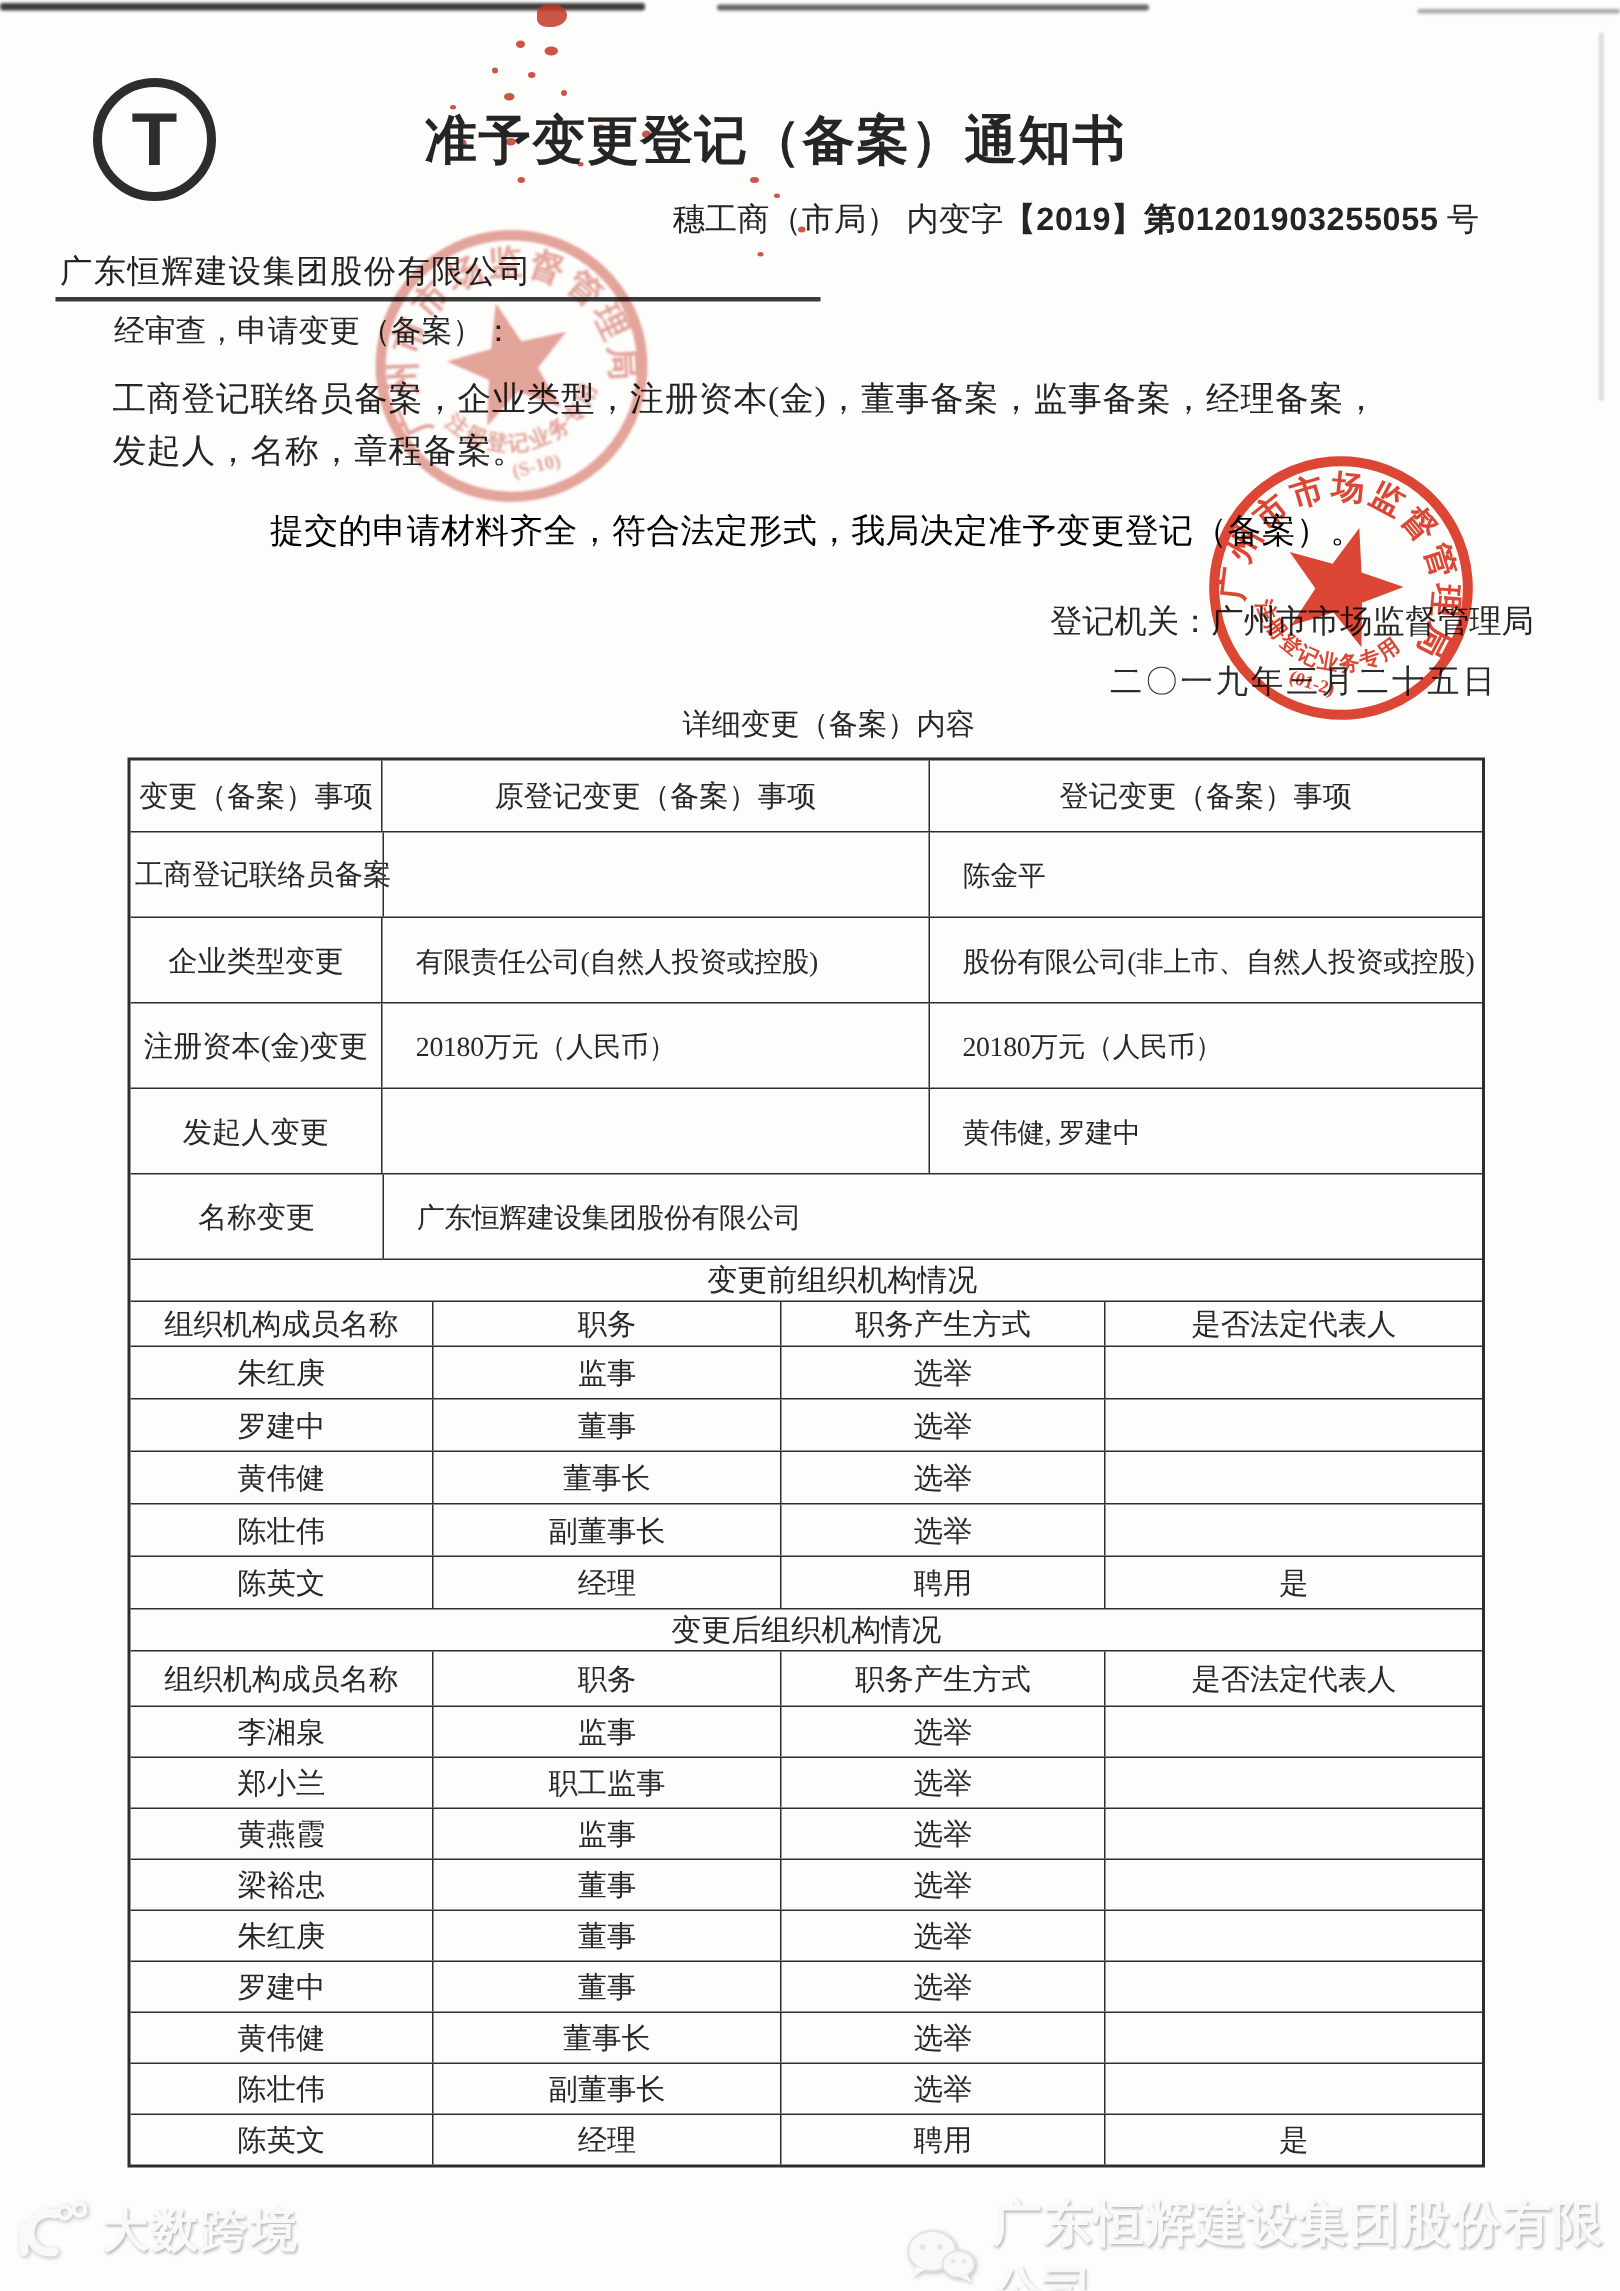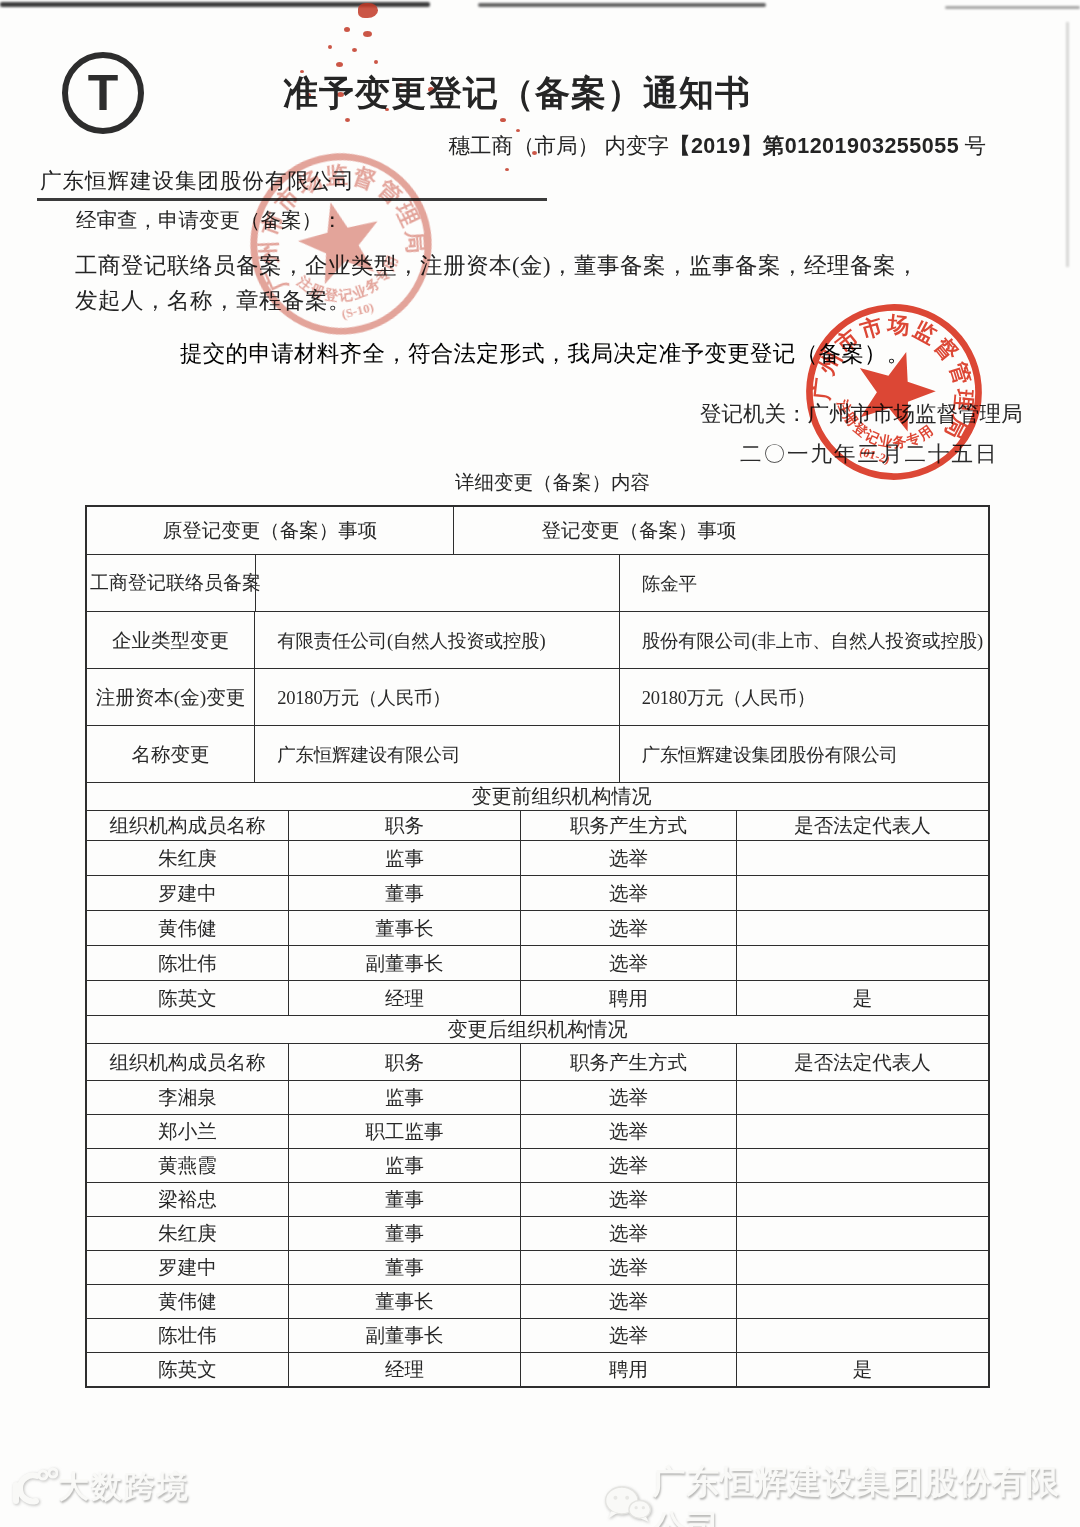--- a/index.html
+++ b/index.html
@@ -58,21 +58,21 @@
   .tight{padding-left:3px;font-size:19px;}
   .val{font-size:18.5px;letter-spacing:-.2px;}
   
   .stamp{position:absolute;mix-blend-mode:multiply;}
   .stamp-main{left:799px;top:297px;width:190px;height:190px;transform:rotate(17deg);color:#dc3723;opacity:.92;}
   .stamp-faded{left:243px;top:146px;width:196px;height:196px;transform:rotate(-14deg);color:#cd5241;opacity:.52;filter:blur(.6px);}
   .stamp text{fill:currentColor;font-family:"Liberation Serif","DejaVu Serif",serif;font-weight:bold;}
   
   .wm{position:absolute;color:#f9f9f7;
       text-shadow:1px 1.5px 2px rgba(130,130,128,.55), -0.5px -0.5px 1px rgba(255,255,255,.9);
-      font-family:"Liberation Sans","DejaVu Sans",sans-serif;font-weight:bold;display:flex;align-items:center;}
+      font-family:"Liberation Sans","DejaVu Sans",sans-serif;font-weight:bold;display:flex;align-items:center;gap:10px;}
   .wm-left{left:10px;top:1466px;font-size:31px;letter-spacing:2px;}
   .wm-right{left:602px;top:1460px;font-size:33px;letter-spacing:1px;}
   .wm svg{filter:drop-shadow(1px 1.5px 1.5px rgba(130,130,128,.5));}
 </style>
 </head>
 <body>
 
 <div class="page">
 
   <div class="edge-seg" style="left:0;top:2px;width:430px;height:5px;"></div>
@@ -139,41 +139,46 @@
     </defs>
     <circle cx="100" cy="100" r="89" fill="none" stroke="currentColor" stroke-width="7"></circle>
     <polygon fill="currentColor" points="100,56 110.6,85.4 141.8,86.4 117.1,105.6 125.9,135.6 100,118 74.1,135.6 82.9,105.6 58.2,86.4 89.4,85.4"></polygon>
     <text font-size="23" letter-spacing="3"><textPath href="#arcTopM" startOffset="50%" text-anchor="middle">广州市市场监督管理局</textPath></text>
     <text font-size="14.5" letter-spacing="1.5"><textPath href="#arcBotM" startOffset="50%" text-anchor="middle">注册登记业务专用</textPath></text>
     <text x="100" y="174" font-size="13" text-anchor="middle">(01-2)</text>
   </svg>
 
   <div class="dtable">
     <div class="tr hA">
+      <div class="td c1">变更（备案）事项</div>
       <div class="td c2">原登记变更（备案）事项</div>
       <div class="td c3">登记变更（备案）事项</div>
     </div>
     <div class="tr rA">
       <div class="td c1 left tight">工商登记联络员备案</div>
       <div class="td c2 left val"></div>
       <div class="td c3 left val">陈金平</div>
     </div>
     <div class="tr rA">
       <div class="td c1">企业类型变更</div>
       <div class="td c2 left val">有限责任公司(自然人投资或控股)</div>
       <div class="td c3 left val">股份有限公司(非上市、自然人投资或控股)</div>
     </div>
     <div class="tr rA">
       <div class="td c1">注册资本(金)变更</div>
       <div class="td c2 left val">20180万元（人民币）</div>
       <div class="td c3 left val">20180万元（人民币）</div>
     </div>
     <div class="tr rA">
+      <div class="td c1">发起人变更</div>
+      <div class="td c2 left val"></div>
+      <div class="td c3 left val">黄伟健, 罗建中</div>
+    </div>
+    <div class="tr rA">
       <div class="td c1">名称变更</div>
-      <div class="td c2 left val">广东恒辉建设有限公司</div>
       <div class="td c3 left val">广东恒辉建设集团股份有限公司</div>
     </div>
 
     <div class="tr band">
       <div class="td" style="width:905px;margin-left:48px;">变更前组织机构情况</div>
     </div>
     <div class="tr hB">
       <div class="td d1">组织机构成员名称</div>
       <div class="td d2">职务</div>
       <div class="td d3">职务产生方式</div>

